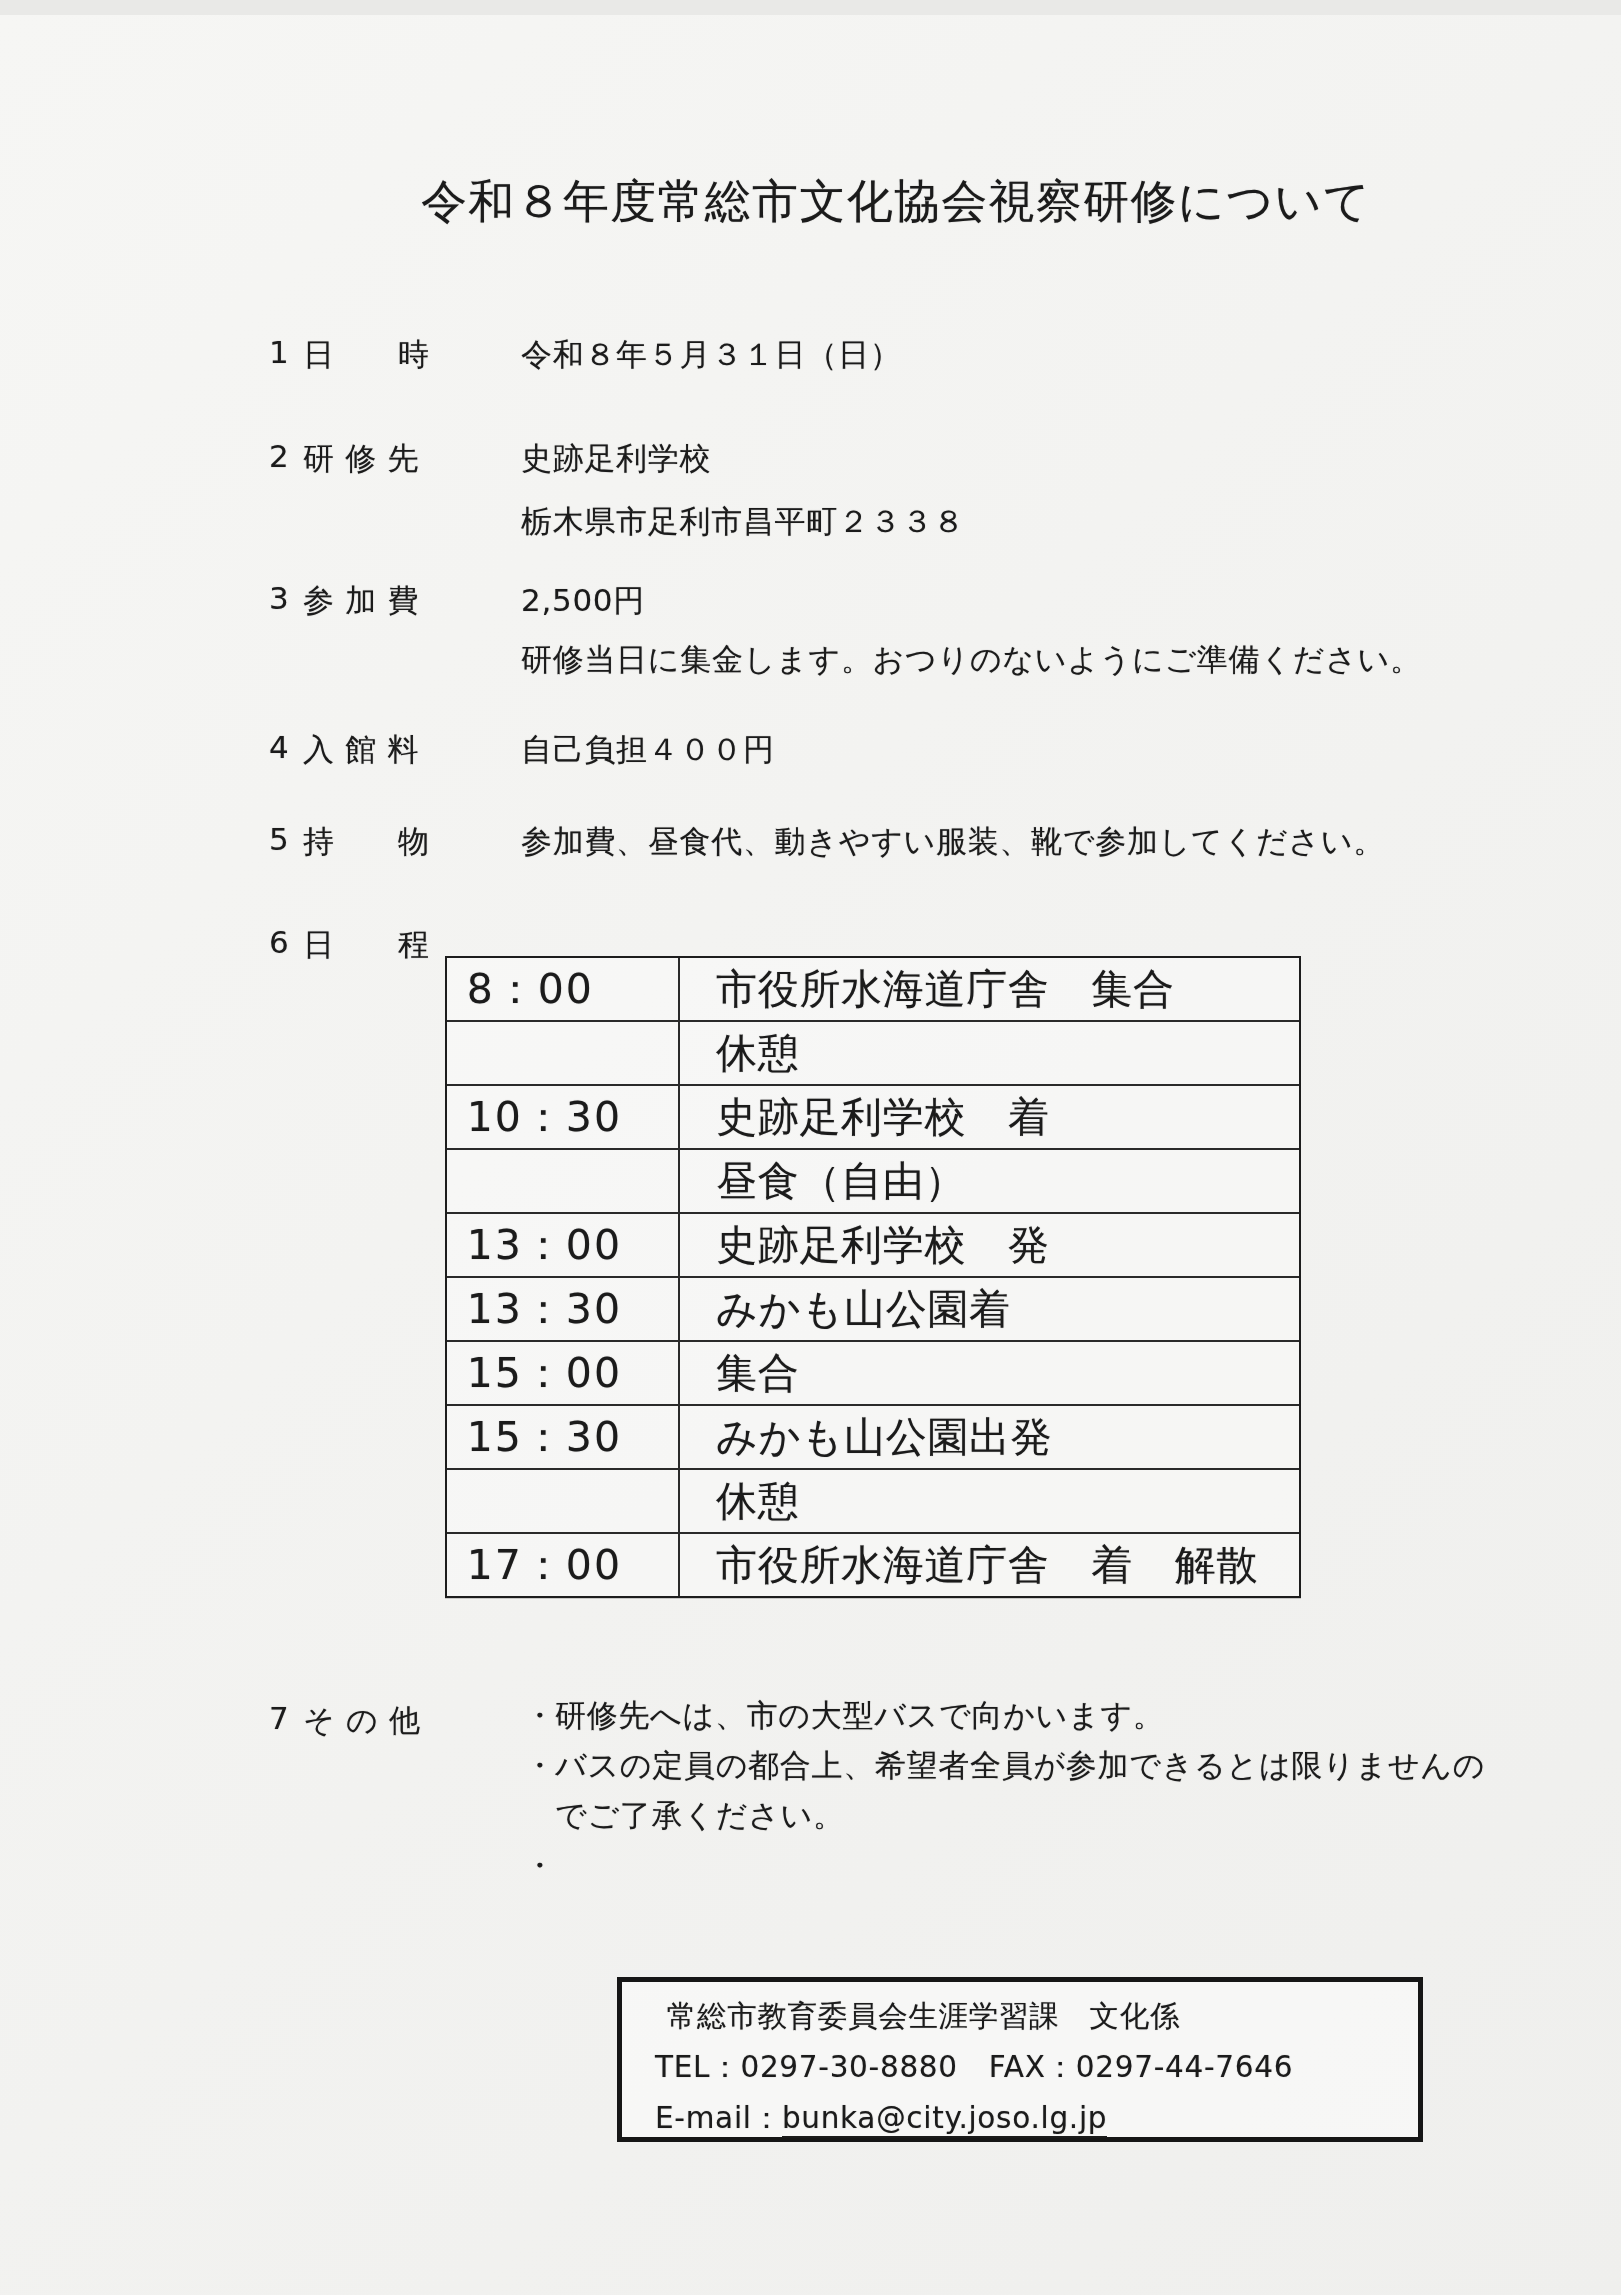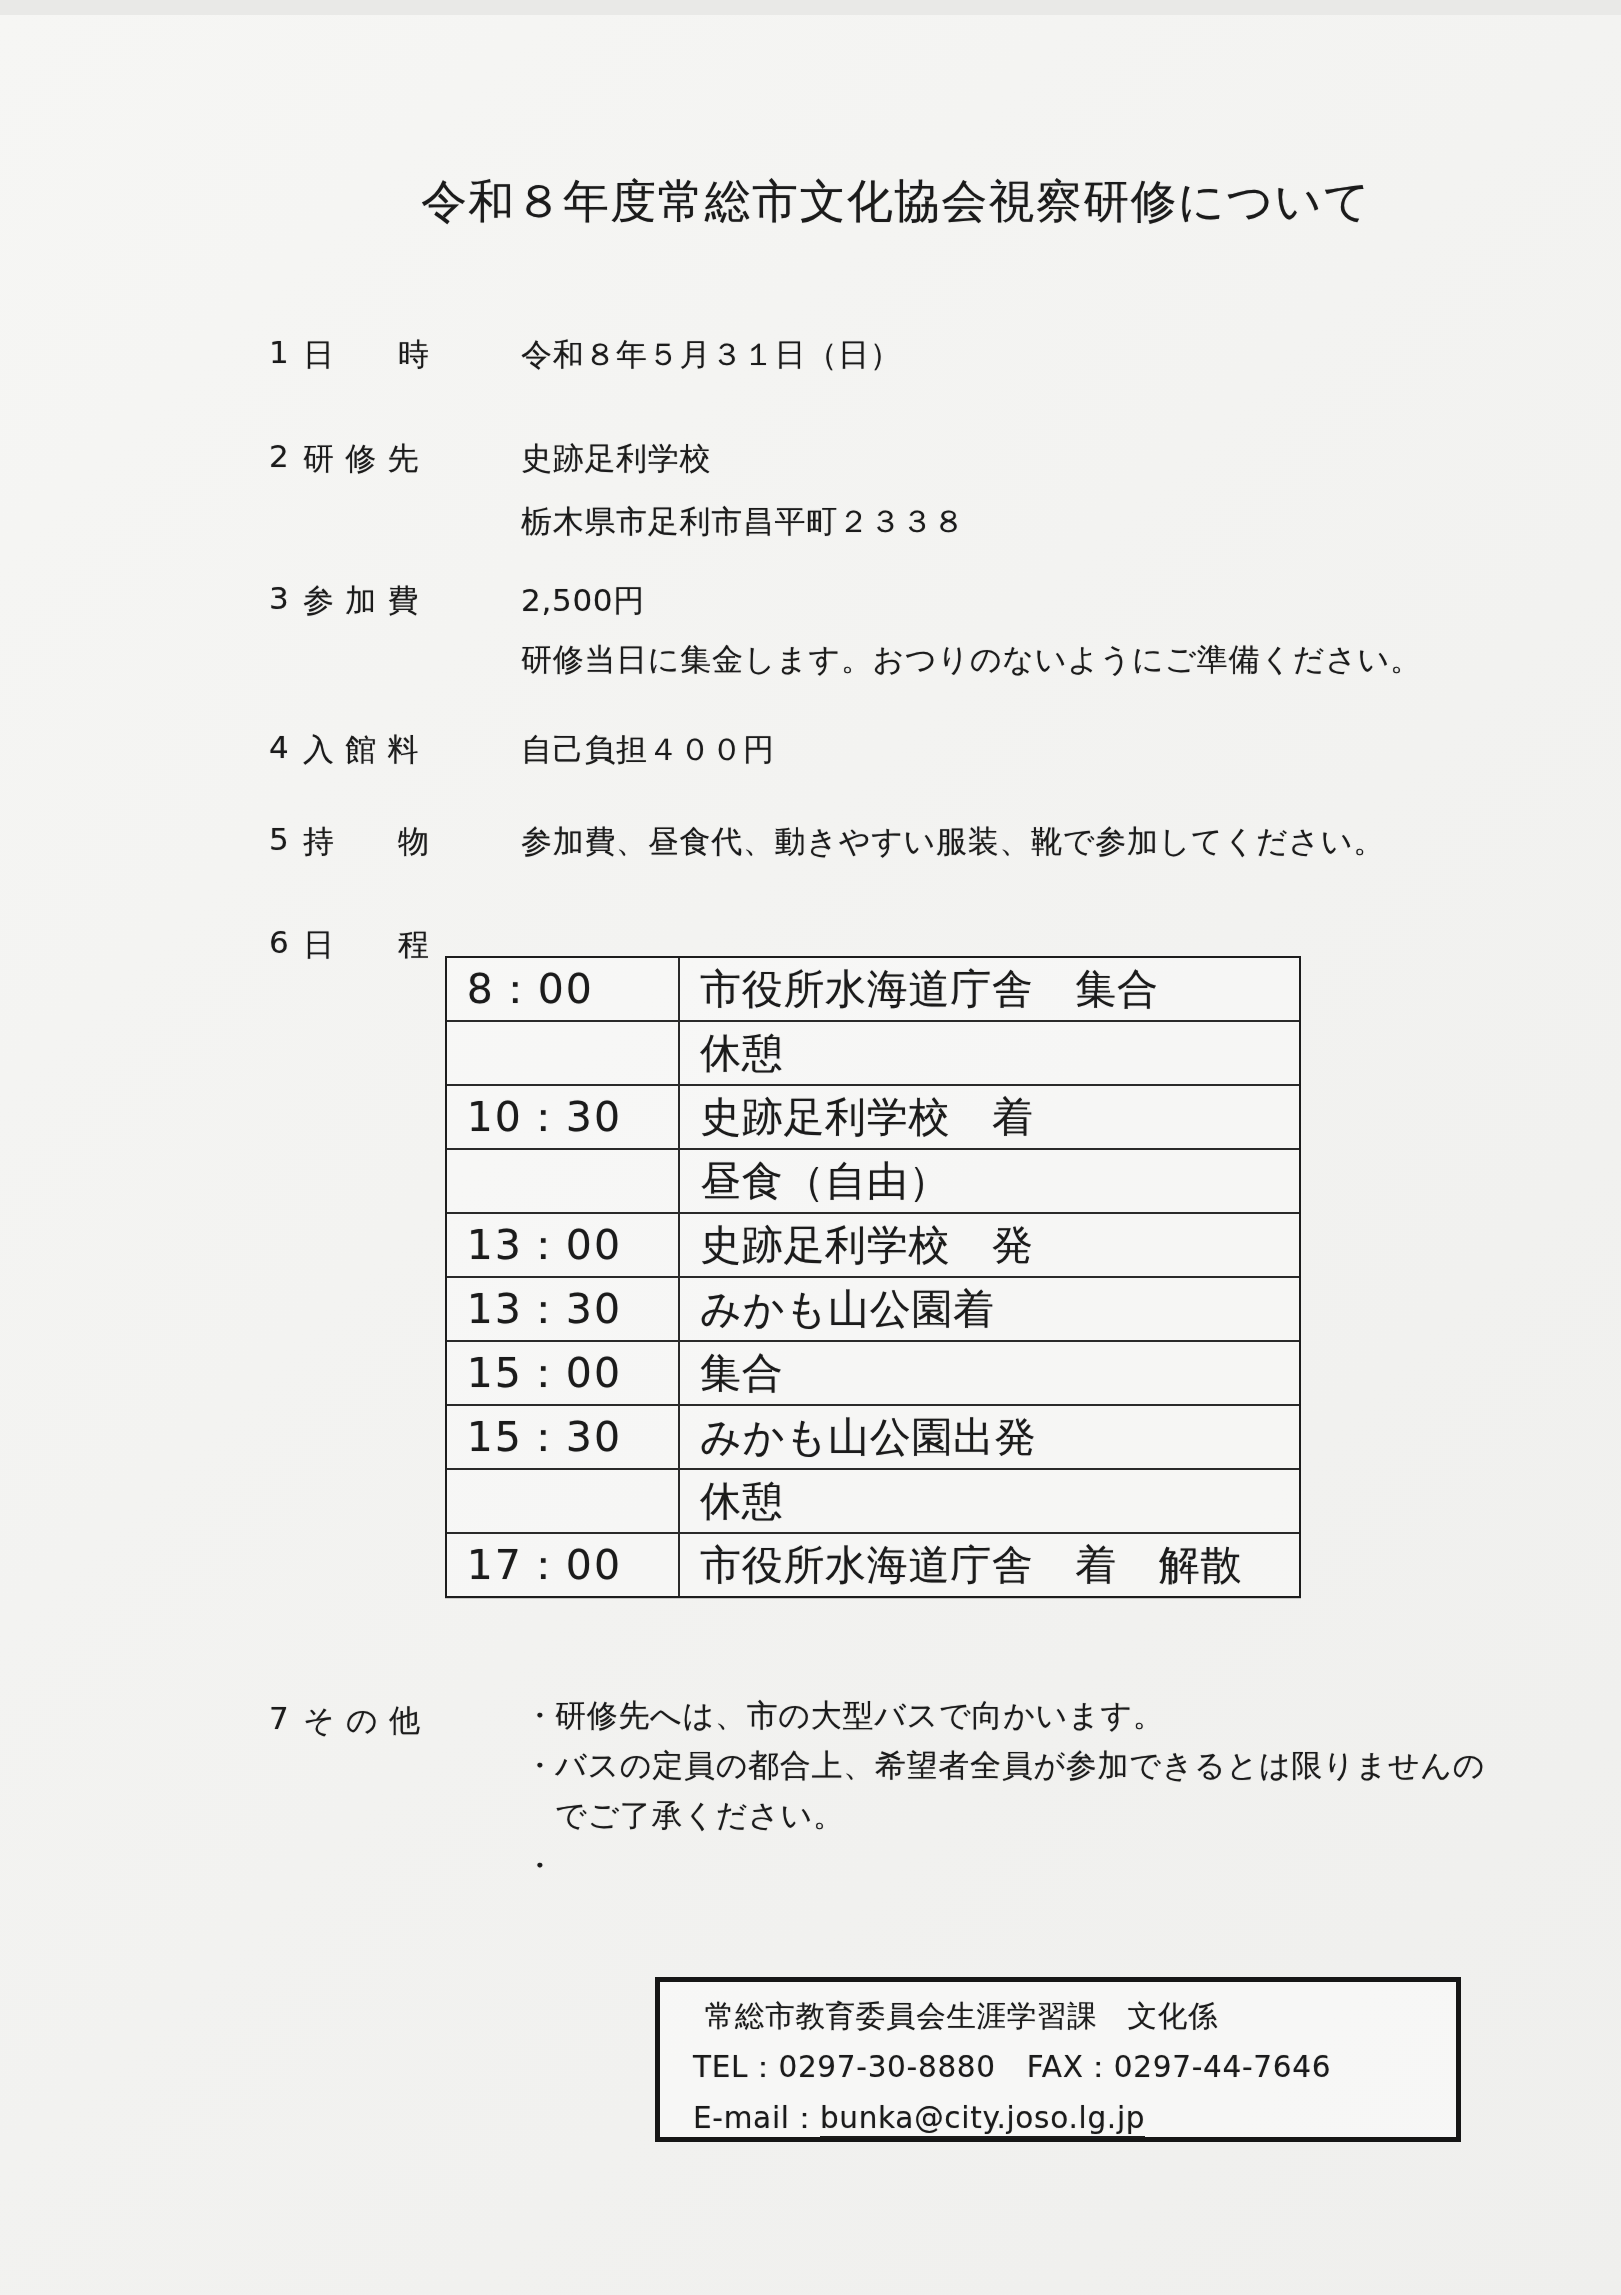--- a/index.html
+++ b/index.html
@@ -59,33 +59,33 @@
     grid-template-columns: 233px 1fr;
     height: 62px;
   }
   .srow + .srow { border-top: 2px solid #2a2a2a; }
   .stime, .sevent {
     display: flex;
     align-items: center;
     font-size: 41px;
   }
   .stime  { padding-left: 19.7px; border-right: 2px solid #2a2a2a; letter-spacing: 2px; }
-  .sevent { padding-left: 20px; }
+  .sevent { padding-left: 36px; }
   .others-label { position: absolute; left: 269px; top: 1685px; font-size: 31px; display: flex; }
   .bullets {
     position: absolute;
     left: 524px;
     top: 1680px;
     font-size: 31px;
   }
   .bline { display: flex; height: 50px; align-items: flex-start; }
   .bmark { display: inline-block; width: 31px; flex: 0 0 31px; }
   .contact {
     position: absolute;
-    left: 655px;
+    left: 617px;
     top: 1962px;
     width: 806px;
     height: 165px;
     border: 5.2px solid #161616;
     background: rgba(255,255,255,0.45);
     box-sizing: border-box;
     padding: 9.2px 0 0 33px;
   }
   .cline { line-height: 51px; font-size: 29.5px; }
   .cline.org { padding-left: 11.8px; }

